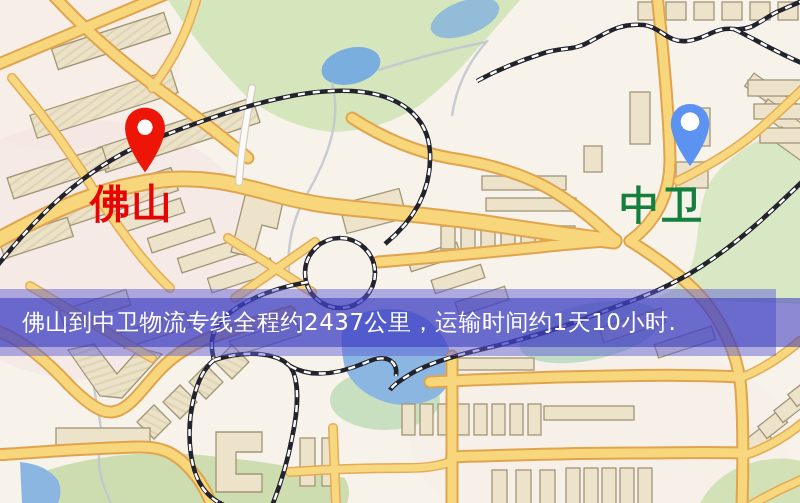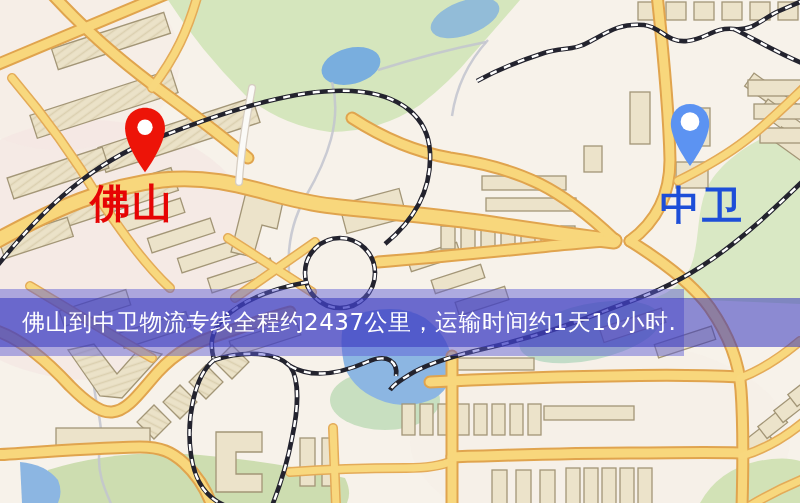--- a/index.html
+++ b/index.html
@@ -18,34 +18,34 @@
   .wf {fill:none;stroke:#fbfaf7;stroke-width:5.5;stroke-linecap:round;}
   .tp {fill:none;stroke:#c2c4cf;stroke-width:2.5;opacity:.85;}
   
   .rkb{fill:none;stroke:#23232e;stroke-width:4.6;}
   .rkw{fill:none;stroke:#ffffff;stroke-width:2.4;stroke-dasharray:7 8;}
   
   .bld{fill:#ece3ca;stroke:#a39677;stroke-width:1.3;}
   .bldh{fill:url(#hb);stroke:#a39677;stroke-width:1.3;}
   .pk{stroke:none;}
   
-  .banner{position:absolute;left:0;top:289px;width:684px;height:67px;
+  .banner{position:absolute;left:0;top:289px;width:776px;height:67px;
           background:rgba(92,92,214,.48);}
   .banner-inner{position:absolute;left:0;top:9px;width:800px;height:49px;
           background:rgba(52,52,190,.55);}
   .banner-text{position:absolute;left:22px;top:0;height:49px;line-height:49px;
           color:#ffffff;font-size:23px;letter-spacing:.5px;white-space:nowrap;
           font-family:"DejaVu Sans","Liberation Sans",sans-serif;}
   
   .pin{position:absolute;}
   .pin svg{display:block;width:100%;height:100%;}
   .city-label{position:absolute;font-family:"DejaVu Serif","Liberation Serif",serif;
           font-weight:700;font-size:40px;letter-spacing:2px;white-space:nowrap;}
   .origin-label{left:90px;top:176px;color:#e60404;}
-  .dest-label{left:660px;top:178px;color:#1d4ed8;}
+  .dest-label{left:620px;top:178px;color:#15803d;}
 </style>
 </head>
 <body>
 
 <div class="screen">
 
   <svg class="map" width="800" height="503" viewBox="0 0 800 503">
     <defs>
       <pattern id="hb" width="7" height="7" patternUnits="userSpaceOnUse" patternTransform="rotate(-18)">
         <rect width="7" height="7" fill="#ebe2c8"></rect>

